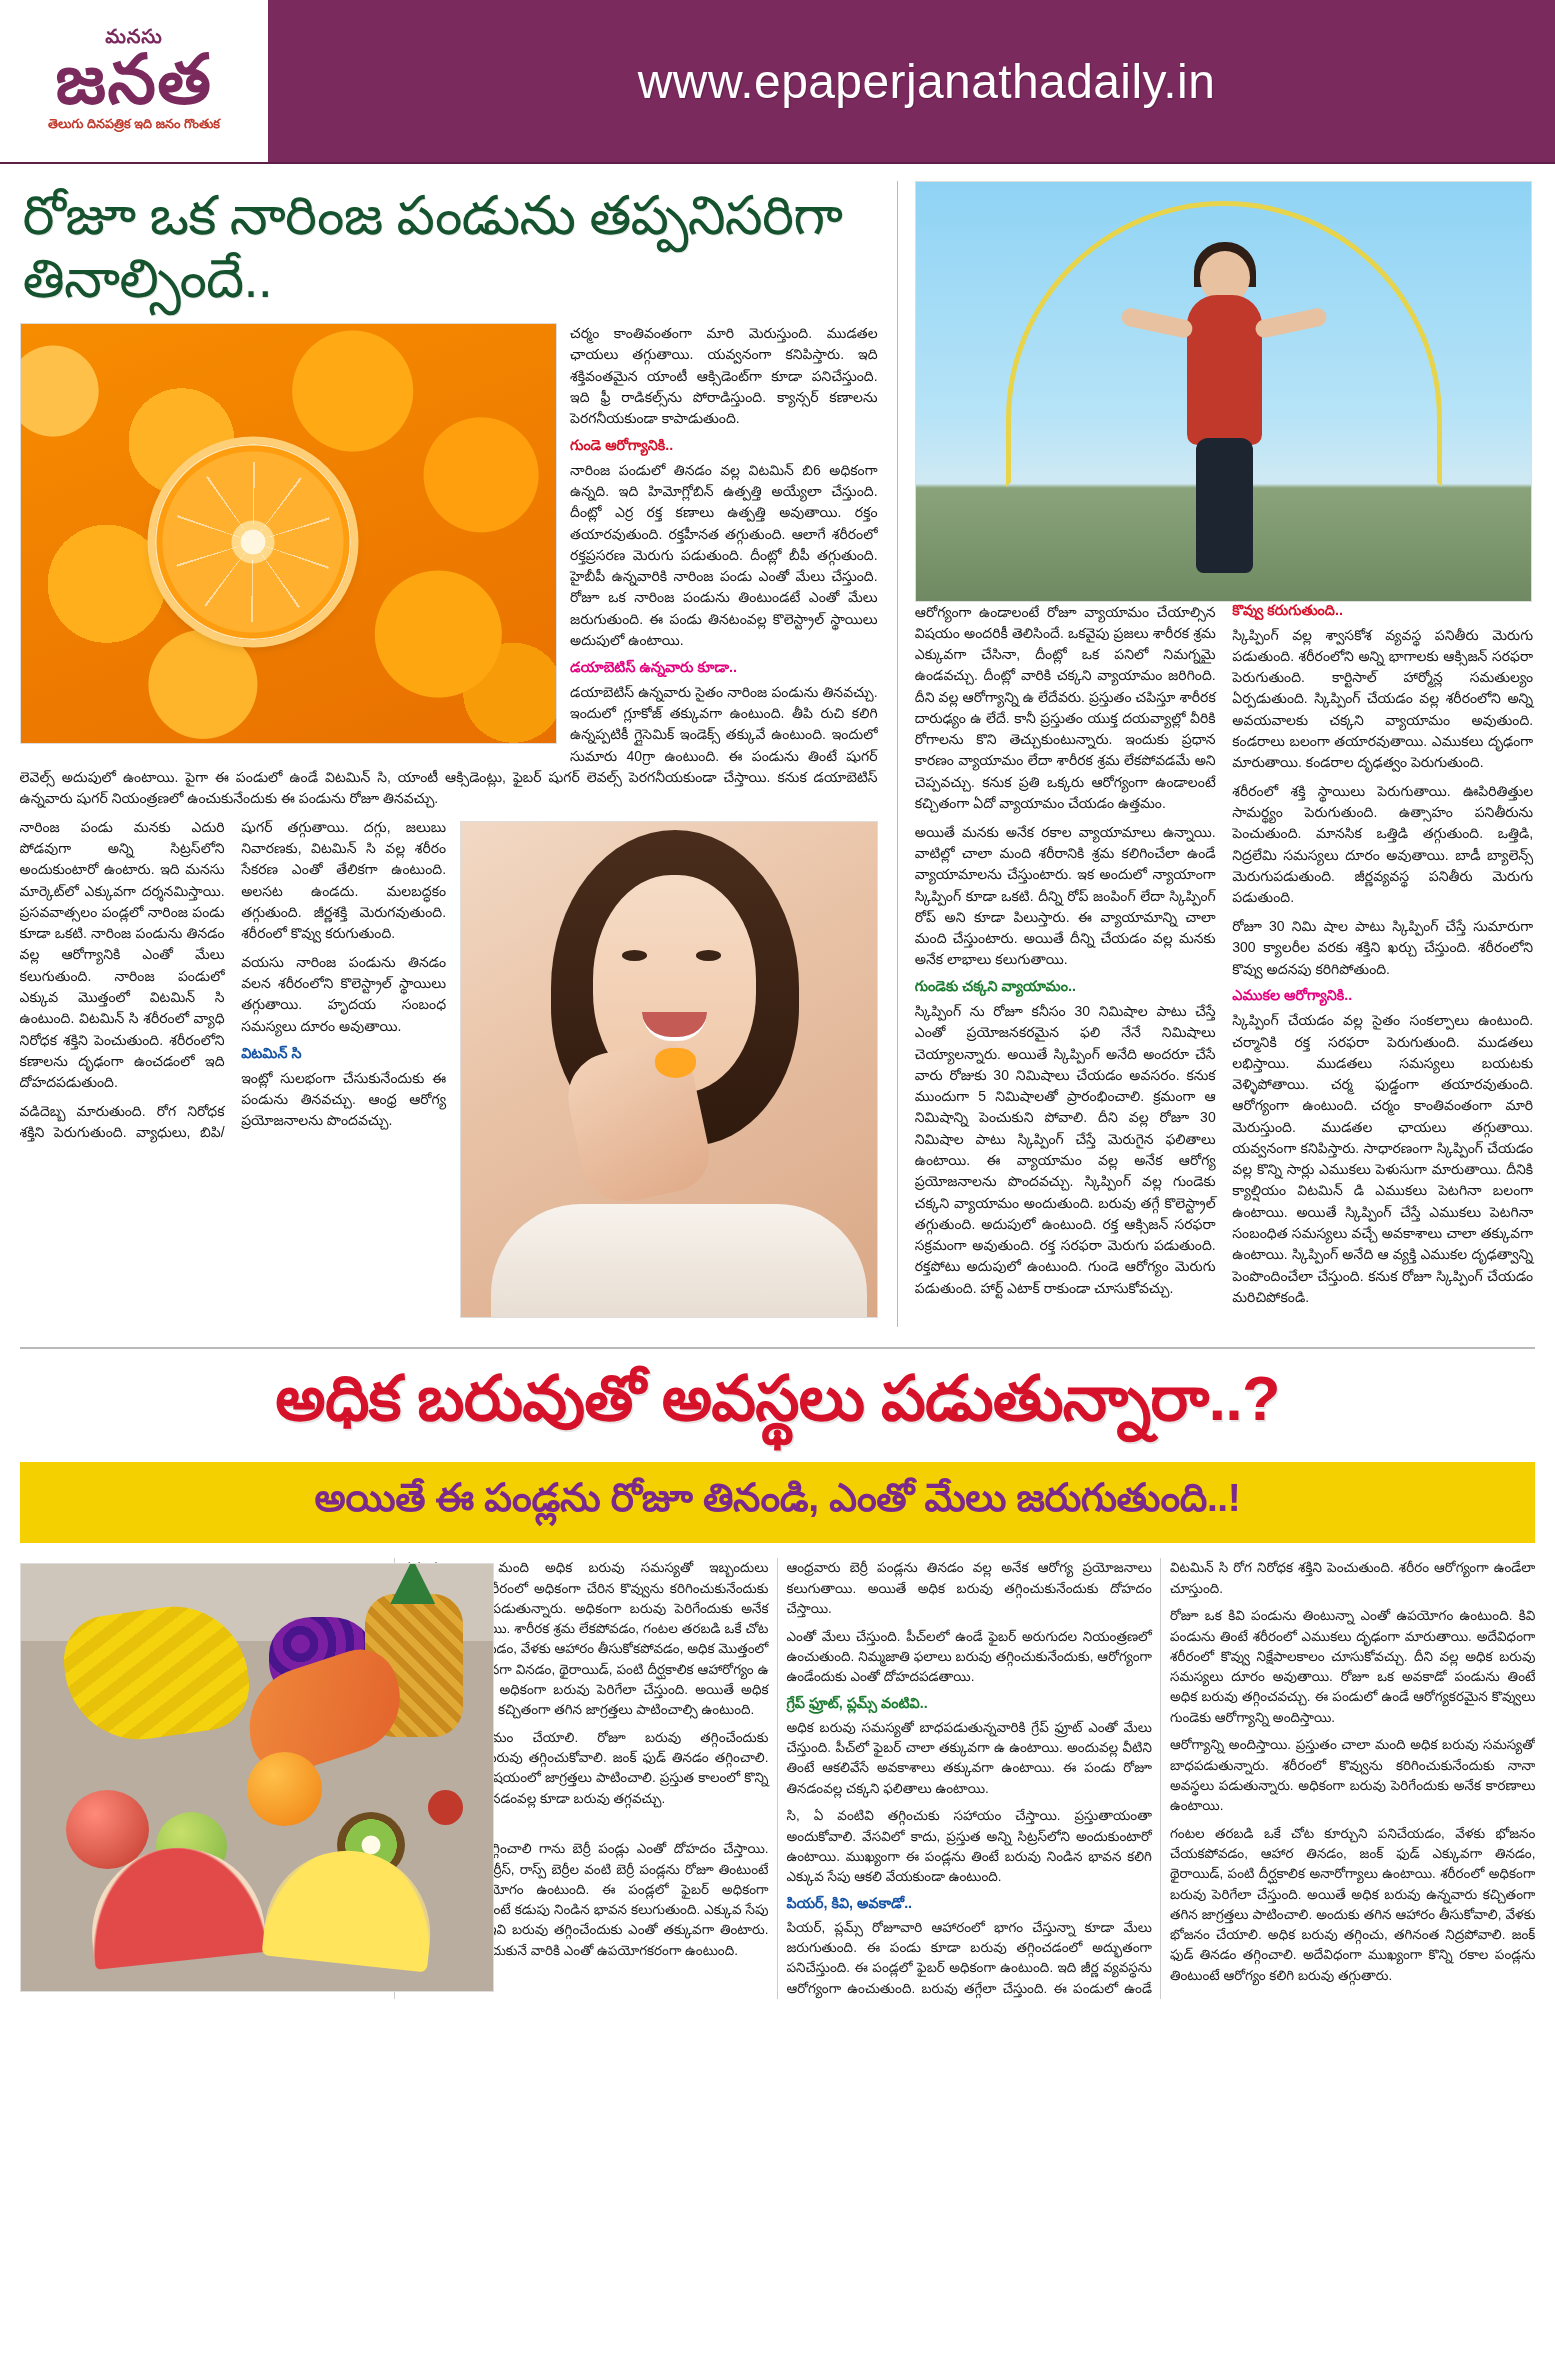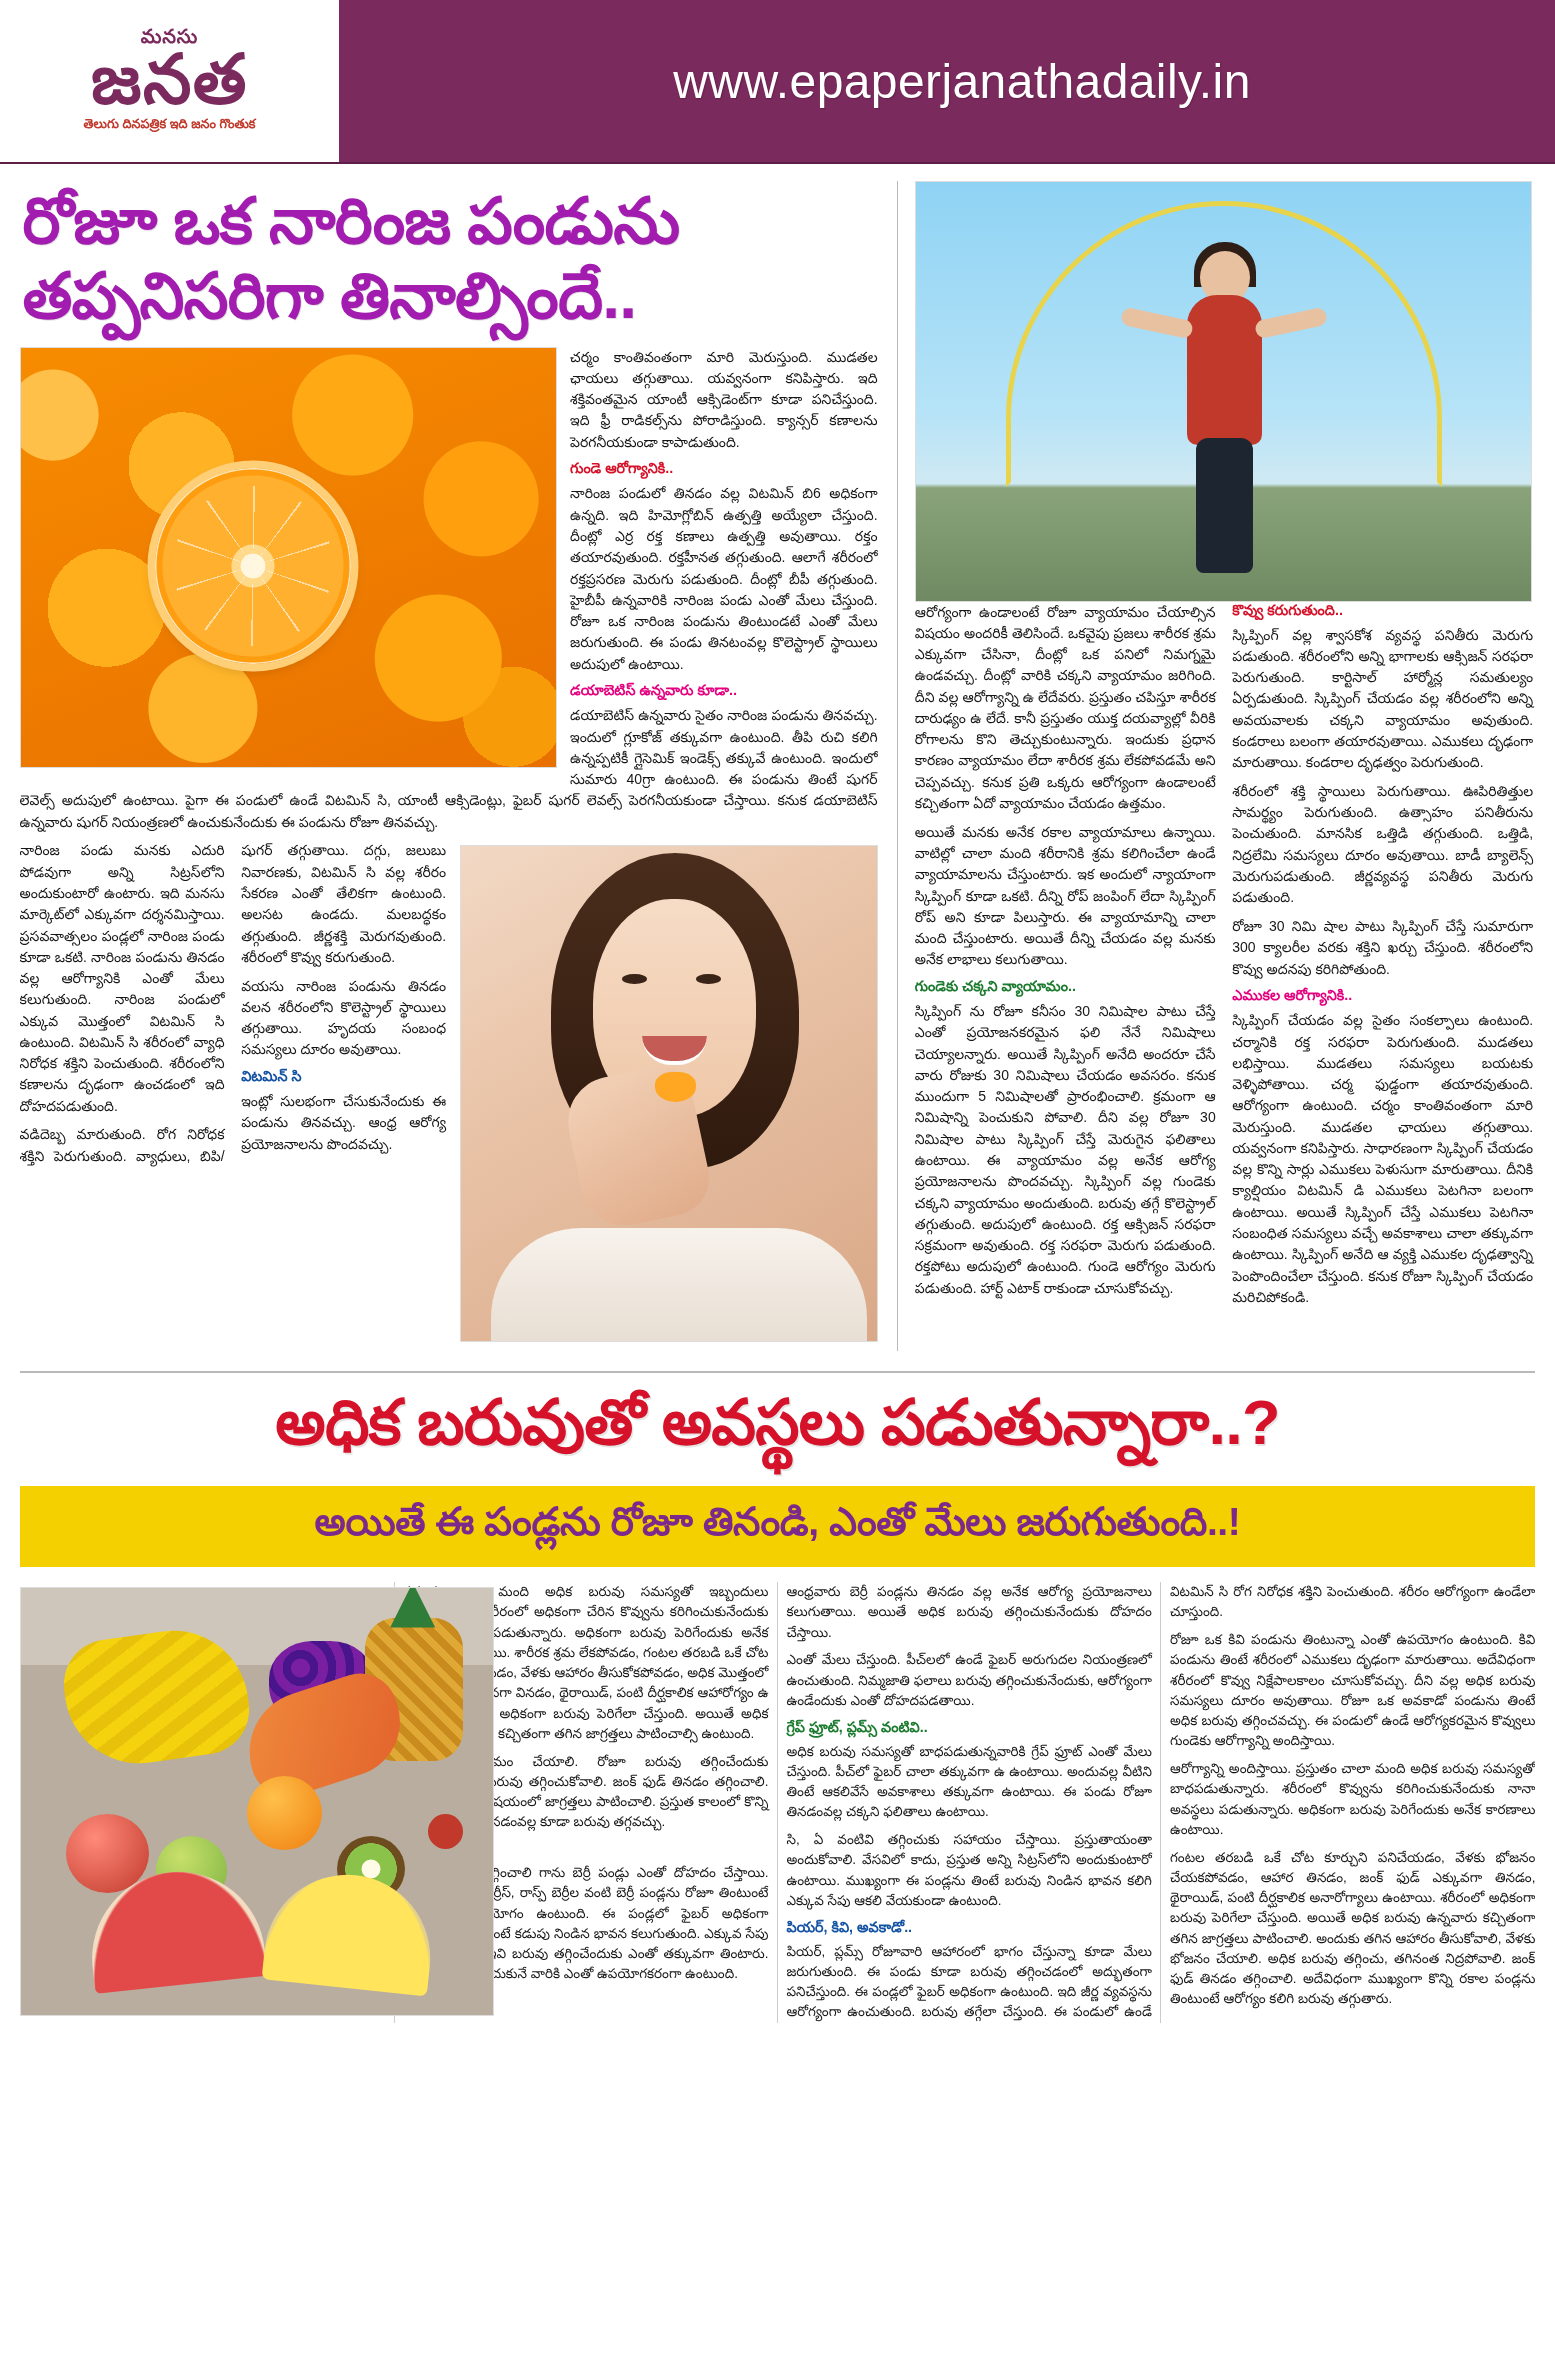--- a/index.html
+++ b/index.html
@@ -21,21 +21,21 @@
   
   .masthead {
     height: 164px;
     background: #7b2a5e;
     display: flex;
     align-items: center;
     position: relative;
     border-bottom: 2.3px solid #5d1f47;
   }
   .masthead-logo {
-    width: 339px;
+    width: 268px;
     height: 100%;
     background: #ffffff;
     display: flex;
     flex-direction: column;
     align-items: center;
     justify-content: center;
     padding: 4.5px 0 7.5px 0;
   }
   .logo-small {
     font-size: 19.6px;
@@ -110,23 +110,23 @@
     gap: 19.6px;
   }
   .left-block { width: 858px; }
   .right-block {
     width: 636px;
     border-left: 1.5px solid #b9b9b9;
     padding-left: 16.6px;
   }
 
   .headline-red {
-    color: #a21caf;
-    font-size: 64px;
-    font-weight: bold;
+    color: #14532d;
+    font-size: 54px;
+    font-weight: normal;
     line-height: 1.18;
     letter-spacing: -0.8px;
     margin: 3px 0 12px 3px;
     text-shadow: 0.8px 0.8px 0 rgba(0,0,0,0.12);
   }
 
   .photo {
     position: relative;
     overflow: hidden;
     border: 0.8px solid #ddd;

